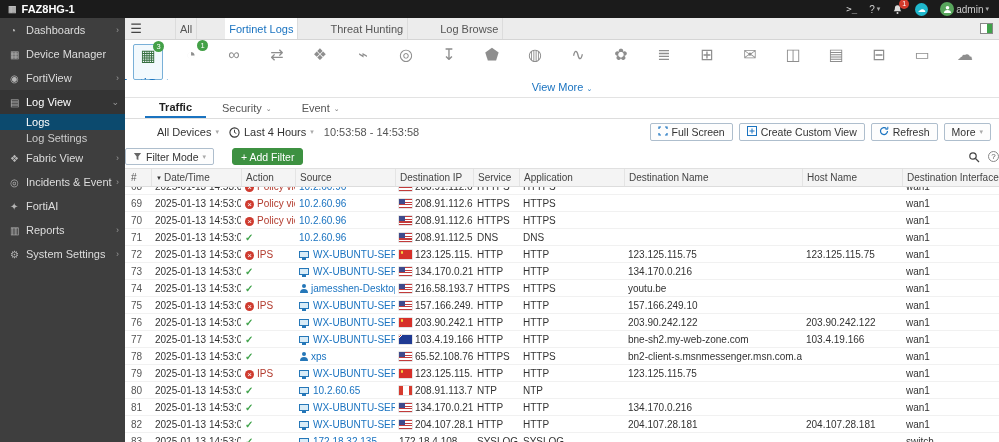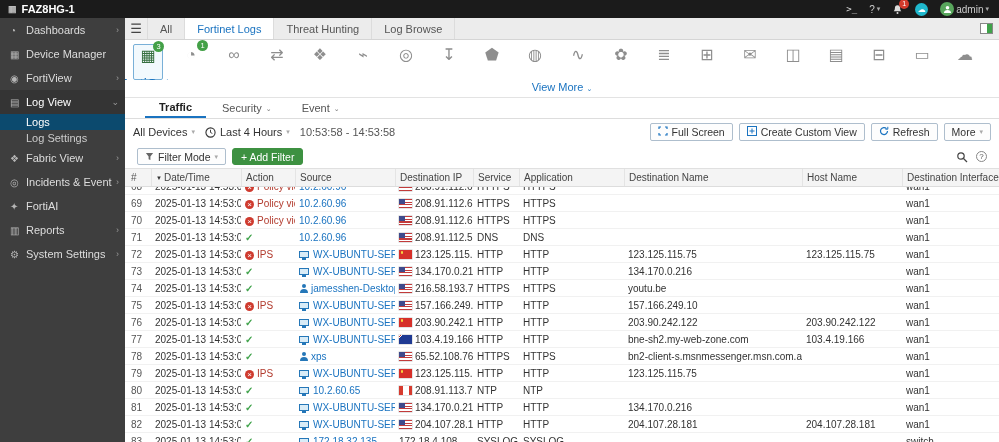--- a/index.html
+++ b/index.html
@@ -27,48 +27,48 @@
   .side-label { white-space:nowrap; overflow:hidden; }
   .side-chev { margin-left:auto; color:#9a9a9a; font-size:9px; padding-left:4px; }
   .side-sub { height:16px; display:flex; align-items:center; padding-left:26px; font-size:11px; color:#ccc; cursor:pointer; }
   .side-sub.selected { background:#0c4a6e; color:#fff; }
 
   
   .main { position:absolute; left:125px; top:18px; right:0; bottom:0; background:#fff; }
 
   .tabbar { height:22px; background:#ececec; border-bottom:1px solid #d5d5d5; display:flex; align-items:stretch; position:relative; }
   .hamburger { width:22px; display:flex; align-items:center; justify-content:center; color:#444; font-size:13px; cursor:pointer; }
-  .tab { padding:0 12px; display:flex; align-items:center; color:#555; border-right:1px solid #dcdcdc; cursor:pointer; font-size:11px; }
+  .tab { padding:0 4px; display:flex; align-items:center; color:#555; border-right:1px solid #dcdcdc; cursor:pointer; font-size:11px;margin-left:28px; }
   .tab:first-of-type { border-left:1px solid #dcdcdc; }
   .tab.active { background:#fff; color:#1a73c0; }
   .panel-toggle { position:absolute; right:6px; top:5px; cursor:pointer; }
 
   .devicebar { height:58px; border-bottom:1px solid #e3e3e3; position:relative; }
   .devrow { display:flex; gap:13px; padding:4px 0 0 8px; height:40px; overflow:hidden; }
   .dev { width:30px; flex:0 0 30px; display:flex; flex-direction:column; align-items:center; position:relative; cursor:pointer; }
   .dev .glyph { font-size:16px; color:#8e8e8e; height:22px; line-height:22px; }
   .dev.selected { border:1px solid #79b0d8; background:#f2f9fd; border-radius:2px; }
   .dev.selected .glyph { color:#356e3e; }
   .devlabel { font-size:14px; color:#1a73c0; white-space:nowrap;margin-top:9px; }
   .dev-badge { position:absolute; top:-4px; right:-2px; background:#43a047; color:#fff; border-radius:50%; width:11px; height:11px; font-size:7.5px; line-height:11px; text-align:center; z-index:2; }
   .viewmore { text-align:center; color:#1a73c0; font-size:11px; height:16px; line-height:14px; cursor:pointer; }
   .viewmore .caret { color:#1a73c0; }
 
   .subtabs { height:21px; border-bottom:1px solid #ddd; display:flex; padding-left:20px; gap:2px; }
   .subtab { padding:0 14px; line-height:19px; color:#555; cursor:pointer; display:flex; gap:4px; align-items:center; }
   .subtab.active { color:#222; font-weight:bold; border-bottom:2px solid #1a73c0; }
   .subtab .caret { color:#777; }
 
-  .toolbar { height:26px; display:flex; align-items:center; padding:0 8px; gap:10px; font-size:11px; color:#333; }
+  .toolbar { height:26px; display:flex; align-items:center; padding:0 8px; gap:10px; font-size:11px; color:#333;margin-left:24px; }
   .tb-left { display:flex; align-items:center; gap:4px; cursor:pointer; }
   .time-value { color:#555; }
   .toolbar-right { margin-left:auto; display:flex; gap:6px; }
   .btn { height:18px; border:1px solid #aebecd; background:#fdfdfd; color:#333; border-radius:2px; display:flex; align-items:center; gap:4px; padding:0 7px; font-size:10.5px; cursor:pointer; font-family:"Liberation Sans",sans-serif; }
 
-  .filterbar { height:24px; display:flex; align-items:center; gap:6px; padding:0 12px; border-bottom:1px solid #e0e0e0; }
+  .filterbar { height:24px; display:flex; align-items:center; gap:18px; padding:0 0; border-bottom:1px solid #e0e0e0; }
   .btn-filter { height:17px; }
   .btn-add { height:17px; background:#3d9141; border:1px solid #3d9141; color:#fff; border-radius:3px; display:flex; align-items:center; padding:0 8px; font-size:10.5px; cursor:pointer; }
   .filter-right { margin-left:auto; display:flex; align-items:center; gap:8px; }
   .help-circle { width:11px; height:11px; border-radius:50%; border:1px solid #888; color:#555; font-size:8px; line-height:9px; text-align:center; cursor:pointer; }
 
   
   .tablewrap { position:absolute; top:151px; left:0; right:0; bottom:0; overflow:hidden; }
   .thead { display:flex; height:18px; line-height:18px; background:#f4f4f4; border-bottom:1px solid #ddd; font-size:10px; color:#444; position:relative; z-index:2; }
   .th { padding:0 4px; white-space:nowrap; overflow:hidden; border-left:1px solid #e4e4e4; }
   .th:first-child { border-left:none; }

